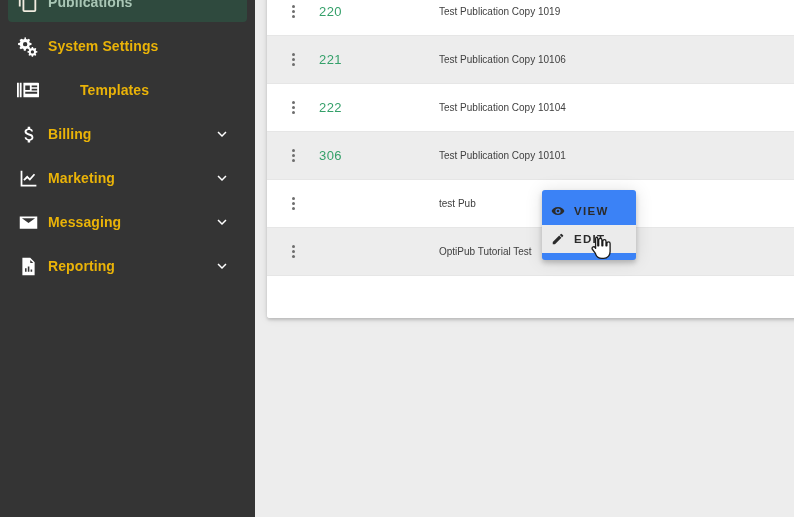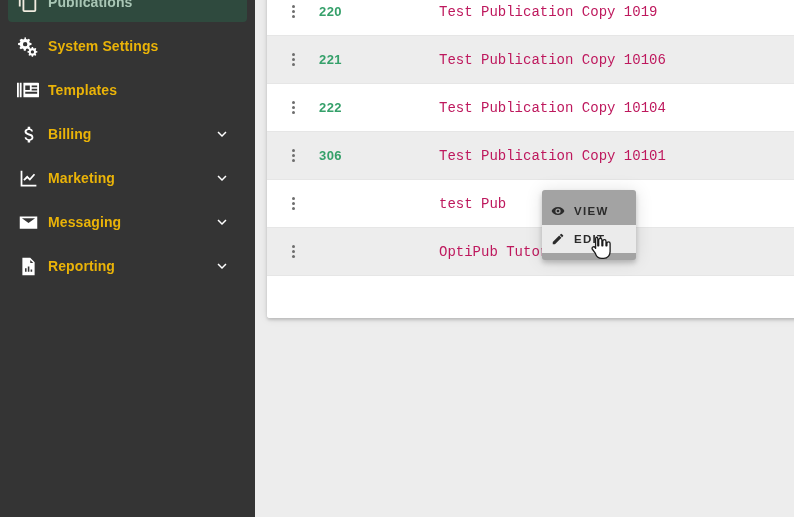--- a/index.html
+++ b/index.html
@@ -101,48 +101,47 @@
   .dots i {
     display: block;
     width: 3px; height: 3px;
     border-radius: 50%;
     background: #6d6d6d;
   }
   .cell-id {
     flex: 0 0 120px;
     color: #35a06a;
     font-size: 13px;
-    font-weight: bold;
+    font-weight: normal;
     letter-spacing: 0.4px;
   }
   .cell-name {
     flex: 1 1 auto;
-    color: #be185d;
-    font-size: 14px;
+    color: #404040;
+    font-size: 10px;
     white-space: nowrap;
-    font-family: Liberation Mono, monospace;
   }
   .cell-extra {
     flex: 0 0 70px;
     color: #3b3b3b;
     font-size: 14px;
     text-align: right;
     padding-right: 0px;
     white-space: nowrap;
     overflow: hidden;
   }
   .trow-tail { height: 42px; background: #ffffff; }
 
   
   #ctx-menu {
     position: absolute;
     left: 287px;
     top: 190px;
     width: 94px;
-    background: #a3a3a3;
+    background: #3b82f6;
     border-radius: 3px;
     box-shadow: 0 3px 5px rgba(0,0,0,0.20), 0 1px 18px rgba(0,0,0,0.12);
     padding: 7px 0;
     z-index: 40;
   }
   .ctx-item {
     display: flex;
     align-items: center;
     height: 28px;
     padding: 0 10px 0 9px;
@@ -192,21 +191,21 @@
     <div class="nav-item" style="margin-top:4px;">
       <span class="nav-ico">
         <svg width="22" height="22" viewBox="0 0 24 24">
             <path d="M9.5 2.5l.4 1.9 1.3.6 1.7-1 1.4 1.4-1 1.7.6 1.3 1.9.4v2l-1.9.4-.6 1.3 1 1.7-1.4 1.4-1.7-1-1.3.6-.4 1.9h-2l-.4-1.9-1.3-.6-1.7 1-1.4-1.4 1-1.7-.6-1.3-1.9-.4v-2l1.9-.4.6-1.3-1-1.7L5 4l1.7 1 1.3-.6.4-1.9h1.1zm-.6 5.1a2.4 2.4 0 1 0 0 4.8 2.4 2.4 0 0 0 0-4.8z"></path>
             <path d="M17.5 13l.3 1.4 1 .4 1.3-.7 1 1-.7 1.3.4 1 1.4.3v1.4l-1.4.3-.4 1 .7 1.3-1 1-1.3-.7-1 .4-.3 1.4h-1.4l-.3-1.4-1-.4-1.3.7-1-1 .7-1.3-.4-1-1.4-.3v-1.4l1.4-.3.4-1-.7-1.3 1-1 1.3.7 1-.4.3-1.4h1.4zm-.7 3.7a1.8 1.8 0 1 0 0 3.6 1.8 1.8 0 0 0 0-3.6z"></path>
           </svg>
       </span>
       <span class="nav-label">System Settings</span>
     </div>
 
-    <div class="nav-item" style="margin-top:4px;">
+    <div class="nav-item" style="margin-top:4px;gap:32px;">
       <span class="nav-ico">
         <svg width="22" height="22" viewBox="0 0 24 24">
             <path d="M0 4h2v16H0V4zm3 0h2v16H3V4zM7 4h16a1 1 0 0 1 1 1v14a1 1 0 0 1-1 1H7V4zm2 3v5h5V7H9zm7 0v2h6V7h-6zm0 3.5v2h6v-2h-6zM9 14v2h13v-2H9z"></path>
           </svg>
       </span>
       <span class="nav-label">Templates</span>
     </div>
 
 
     <div class="nav-item" style="margin-top:4px;">

